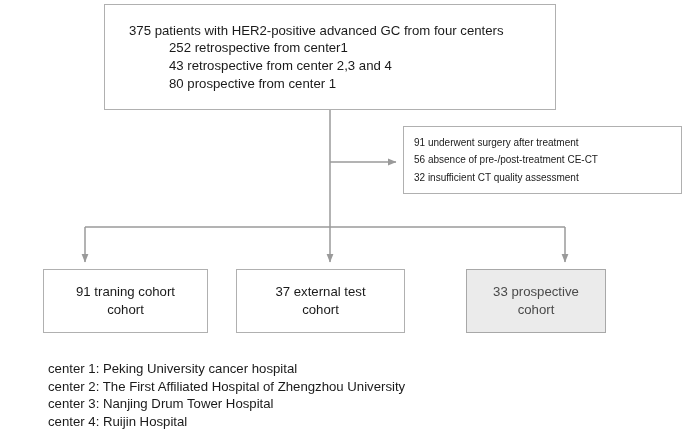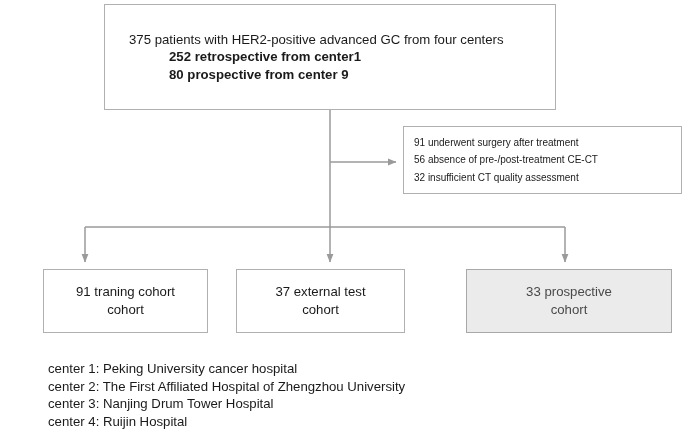--- a/index.html
+++ b/index.html
@@ -44,21 +44,20 @@
     height: 106px;
     padding: 0 13px 0 24px;
   }
   #box-enrollment .line {
     font-size: 13.2px;
     line-height: 17.6px;
     white-space: pre;
   }
   #box-enrollment .line.indent {
     padding-left: 40px;
-    font-weight: bold;
   }
 
   
   #box-exclusions {
     left: 403px;
     top: 126px;
     width: 279px;
     height: 68px;
     padding: 0 0 0 10px;
   }
@@ -78,21 +77,21 @@
   }
   .cohort-box .line {
     font-size: 13.2px;
     line-height: 18px;
     white-space: pre;
   }
   #box-training   { left: 7px;   width: 165px; margin-left: 36px; }
   #box-external   { left: 236px; width: 169px; text-align: center; }
   #box-prospective {
     left: 466px;
-    width: 206px;
+    width: 140px;
     background: #ebebeb;
     border-color: #a8a8a8;
   }
   #box-prospective .line { color: #4a4a4a; }
 
   
   #legend {
     position: absolute;
     left: 5px;
     top: 360px;
@@ -127,21 +126,22 @@
 
       <line x1="85" y1="227" x2="85" y2="262" marker-end="url(#arrowhead)"></line>
 
       <line x1="565" y1="227" x2="565" y2="262" marker-end="url(#arrowhead)"></line>
     </g>
   </svg>
 
   <div class="box" id="box-enrollment">
     <div class="line">375 patients with HER2-positive advanced GC from four centers</div>
     <div class="line indent">252 retrospective from center1</div>
-    <div class="line indent">80 prospective from center 9</div>
+    <div class="line indent">43 retrospective from center 2,3 and 4</div>
+    <div class="line indent">80 prospective from center 1</div>
   </div>
 
   <div class="box" id="box-exclusions">
     <div class="line">91 underwent surgery after treatment</div>
     <div class="line">56 absence of pre-/post-treatment CE-CT</div>
     <div class="line">32 insufficient CT quality assessment</div>
   </div>
 
   <div class="box cohort-box" id="box-training">
     <div class="line">91 traning cohort</div>

